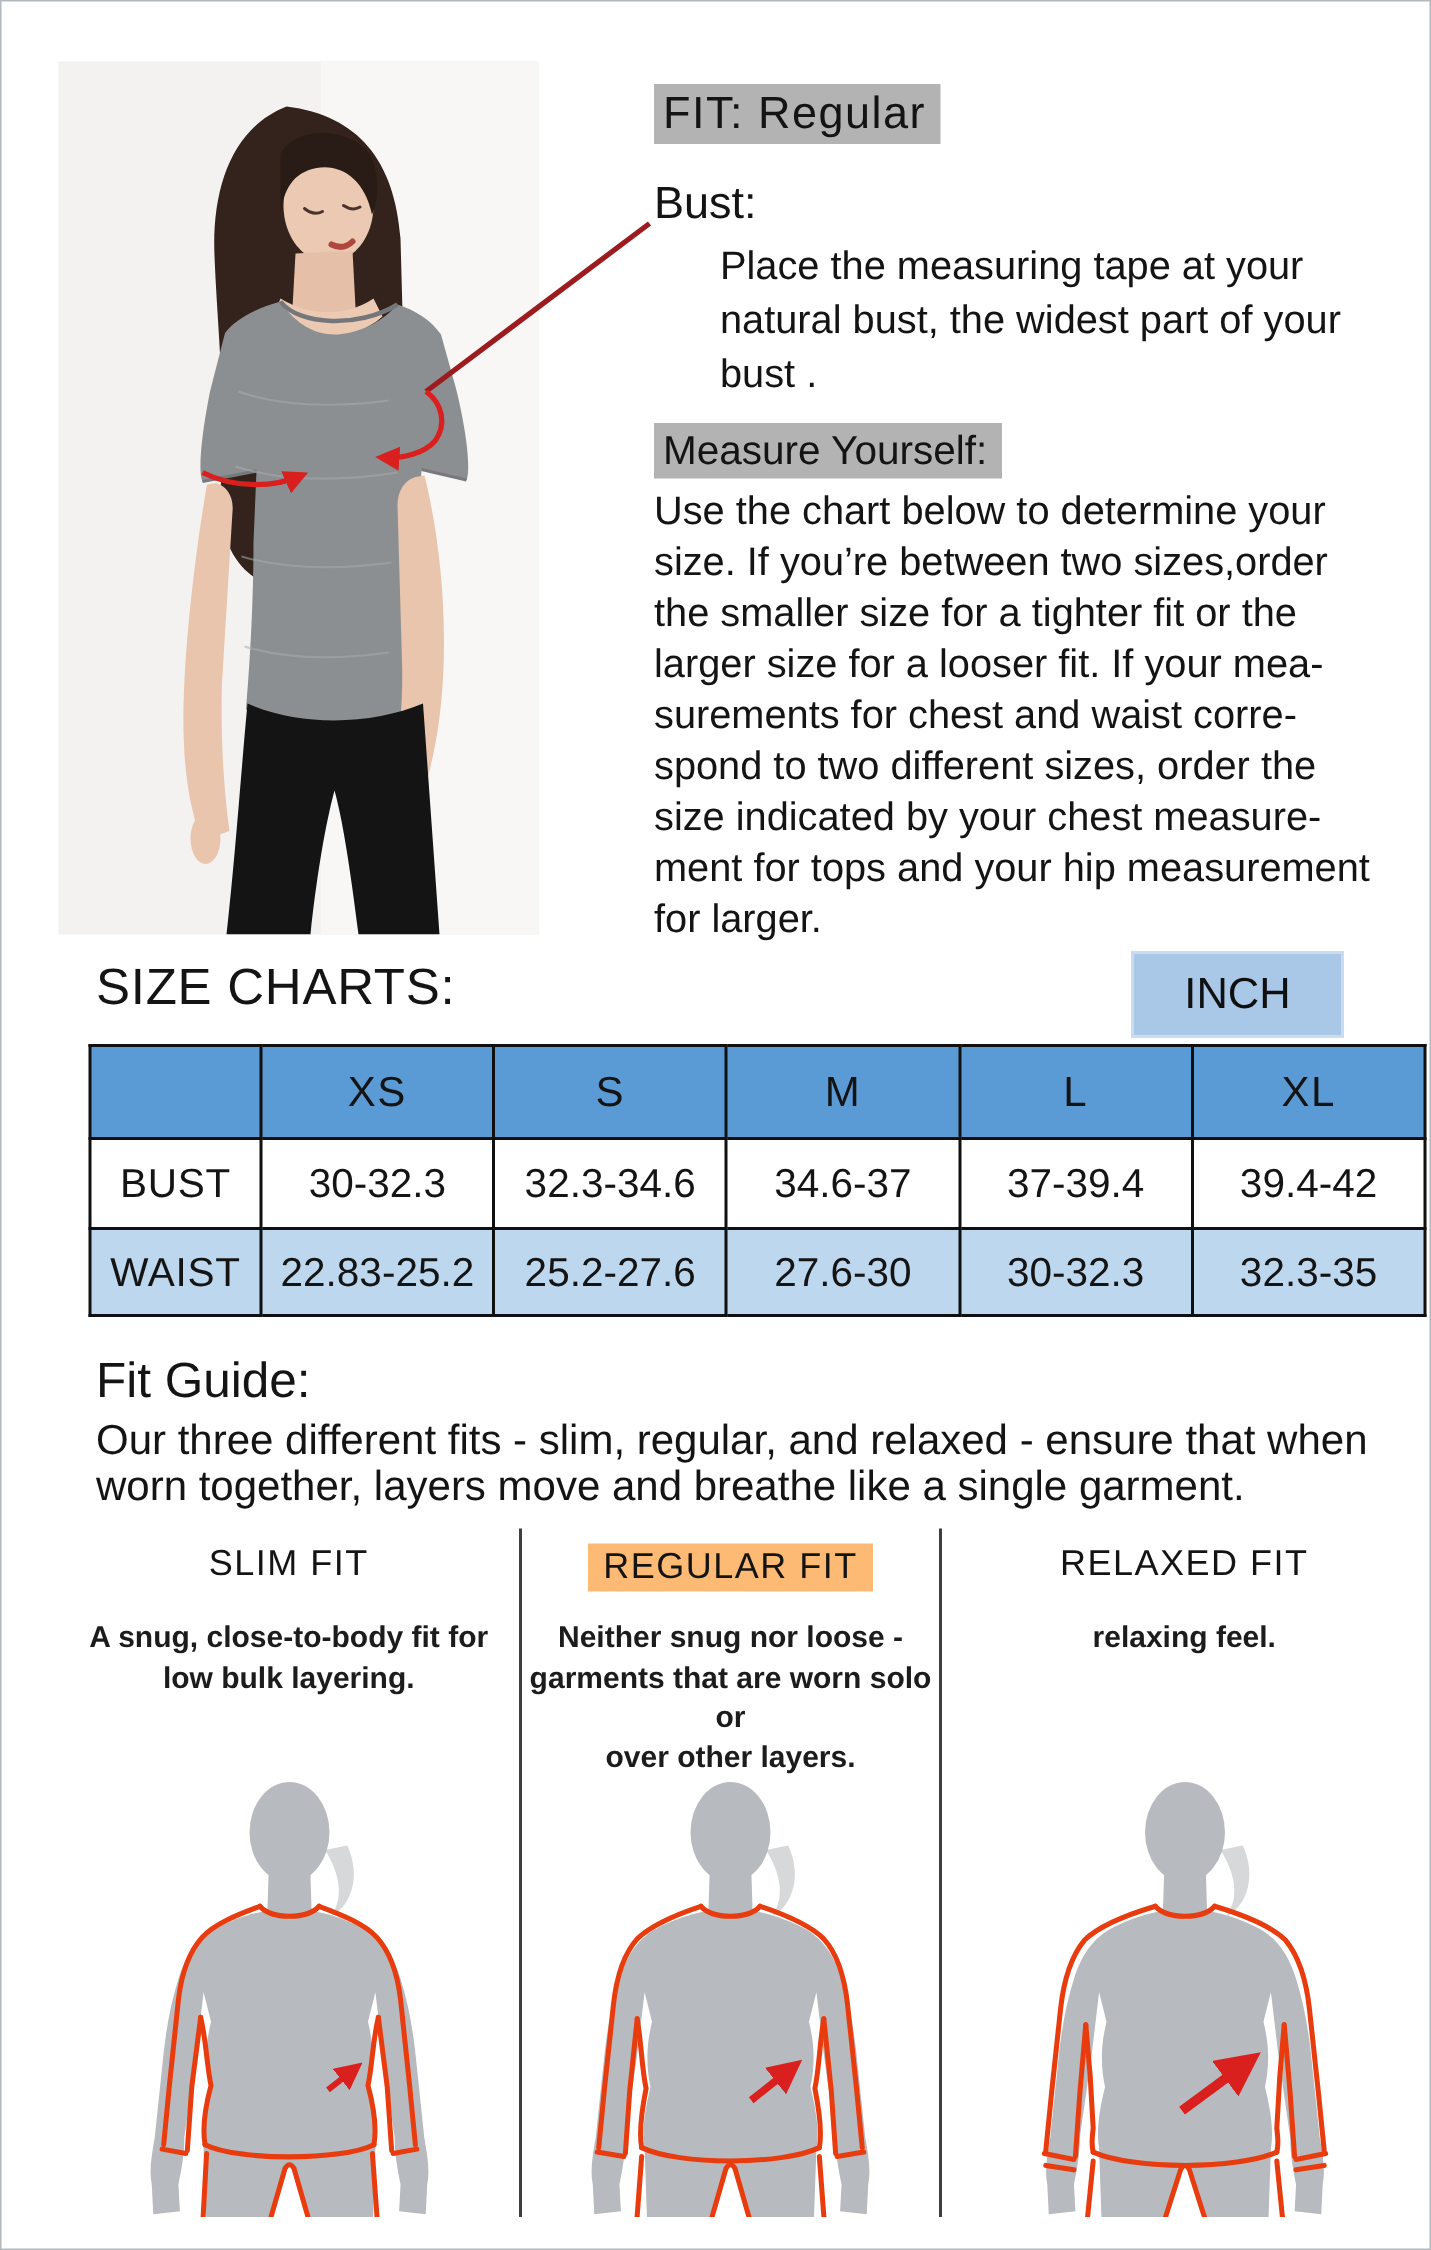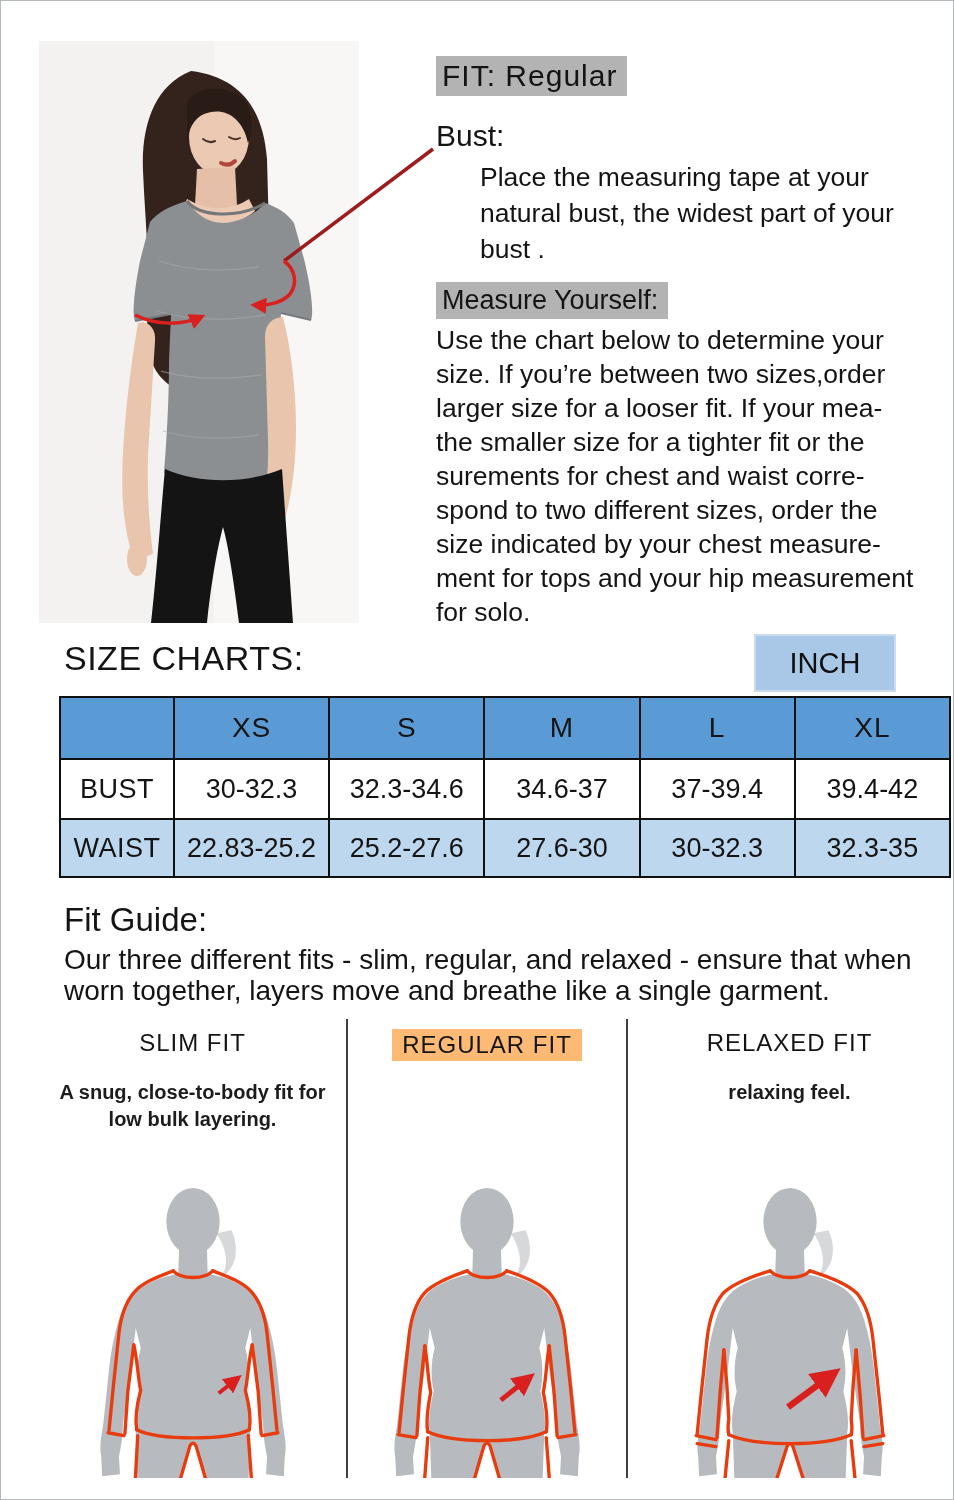--- a/index.html
+++ b/index.html
@@ -127,27 +127,27 @@
       <div>Place the measuring tape at your</div>
       <div>natural bust, the widest part of your</div>
       <div>bust .</div>
     </div>
     <div class="measure-heading">
       <span class="hl">Measure Yourself:</span>
     </div>
     <div class="measure-para">
       <div>Use the chart below to determine your</div>
       <div>size. If you’re between two sizes,order</div>
+      <div>the smaller size for a tighter fit or the</div>
       <div>larger size for a looser fit. If your mea-</div>
-      <div>the smaller size for a tighter fit or the</div>
       <div>surements for chest and waist corre-</div>
       <div>spond to two different sizes, order the</div>
       <div>size indicated by your chest measure-</div>
       <div>ment for tops and your hip measurement</div>
-      <div>for solo.</div>
+      <div>for larger.</div>
     </div>
   </div>
 
   <div class="size-heading">SIZE CHARTS:</div>
   <div class="inch-btn">INCH</div>
 
   <table class="size-table">
     <colgroup>
         <col class="lab">
         <col>
@@ -214,20 +214,25 @@
           <path d="M64,257 L61,312"></path>
           <path d="M176,257 L180,312"></path>
           <path d="M104,312 L117,267 Q120,262 123,267 L136,312"></path>
         </g>
         <path d="M146,214 L165,199" stroke="#da1f1f" stroke-width="4" marker-end="url(#arrhead)"></path>
       </svg>
     </div>
 
     <div class="fit-col c2">
       <div class="fit-title hl2">REGULAR FIT</div>
+      <div class="fit-desc">
+        <div>Neither snug nor loose -</div>
+        <div>garments that are worn solo or</div>
+        <div>over other layers.</div>
+      </div>
       <svg class="fig" width="237" height="308" viewBox="0 0 240 312">
         <use href="#fig-body"></use>
         <g stroke="#e83c0e" stroke-width="3.4" fill="none" stroke-linecap="round">
           <path d="M100,90 C108,99 132,99 140,90"></path>
           <path d="M100,90 C82,96 66,103 57,112 C48,122 43,138 41,156 L35,212 L31,253"></path>
           <path d="M30,256 L48,259"></path>
           <path d="M49,257 L52,214 L57,166"></path>
           <path d="M57,166 C60,184 60,199 63,213 C60,228 58,242 60,253"></path>
           <path d="M140,90 C158,96 174,103 183,112 C192,122 197,138 199,156 L205,212 L209,253"></path>
           <path d="M210,256 L192,259"></path>

